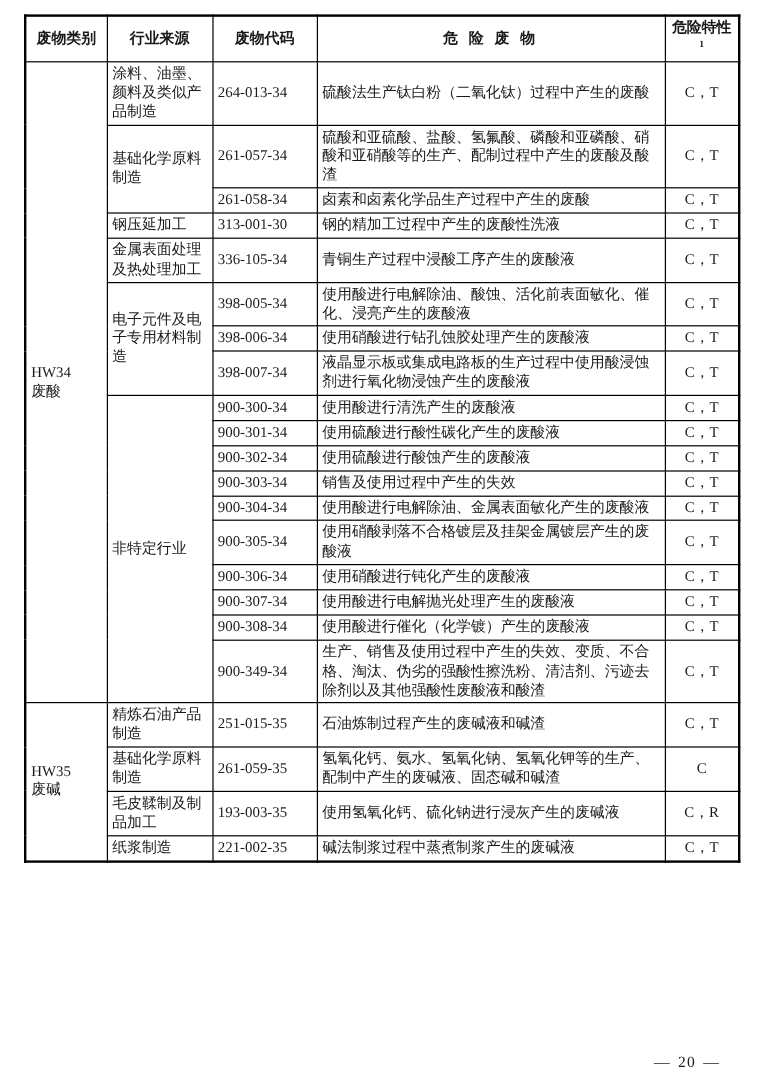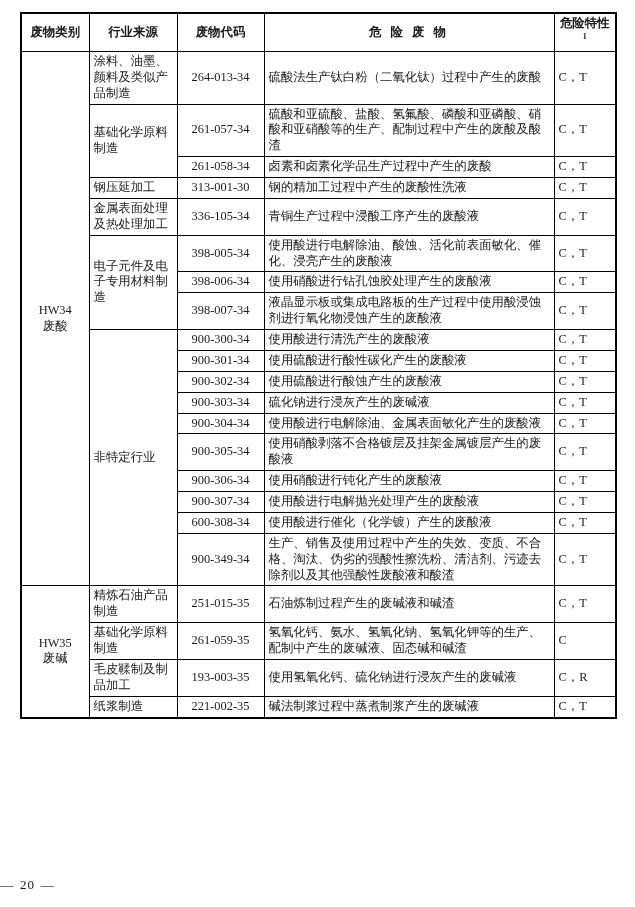--- a/index.html
+++ b/index.html
@@ -40,59 +40,58 @@
   }
   .c-cat{width:68px;}
   .c-src{width:88px;}
   .c-code{width:87px;}
   .c-waste{width:290px;}
   .c-prop{width:62px;}
 
   th.h-waste{letter-spacing:3px;}
 
   td.cat{
-    text-align:center;
     vertical-align:middle;
     font-size:12.4px;
     line-height:1.35;
   }
   td.src{
     text-align:left;
     vertical-align:middle;
     font-size:12.4px;
     line-height:1.32;
     padding:3px 2px;
   }
   td.code{
-    text-align:center;
+    text-align:left;
     vertical-align:middle;
     font-size:12.6px;
     letter-spacing:0px;
     white-space:nowrap;
   }
   td.waste{
     text-align:left;
     vertical-align:middle;
     padding:3px 5px;
     line-height:1.34;
     margin-top:20px;
   }
   td.prop{
-    text-align:left;
+    text-align:center;
     vertical-align:middle;
     font-size:12.4px;
     white-space:nowrap;
   }
   sup.fn{font-size:8px;vertical-align:super;}
 
   .footer{
     position:absolute;
     left:0;right:0;
     bottom:14px;
-    text-align:left;
+    text-align:right;
     font-size:13px;
     letter-spacing:1px;
     color:#1a1a1a;
   }
   .footer .pgnum{padding:0 6px;}
 </style>
 </head>
 <body>
 
 <div class="page">
@@ -175,21 +174,21 @@
           <td class="waste">使用硫酸进行酸性碳化产生的废酸液</td>
           <td class="prop">C，T</td>
         </tr>
         <tr>
           <td class="code">900-302-34</td>
           <td class="waste">使用硫酸进行酸蚀产生的废酸液</td>
           <td class="prop">C，T</td>
         </tr>
         <tr>
           <td class="code">900-303-34</td>
-          <td class="waste">硫化钠进行浸灰产生的废碱液</td>
+          <td class="waste">销售及使用过程中产生的失效</td>
           <td class="prop">C，T</td>
         </tr>
         <tr>
           <td class="code">900-304-34</td>
           <td class="waste">使用酸进行电解除油、金属表面敏化产生的废酸液</td>
           <td class="prop">C，T</td>
         </tr>
         <tr>
           <td class="code">900-305-34</td>
           <td class="waste">使用硝酸剥落不合格镀层及挂架金属镀层产生的废酸液</td>
@@ -199,21 +198,21 @@
           <td class="code">900-306-34</td>
           <td class="waste">使用硝酸进行钝化产生的废酸液</td>
           <td class="prop">C，T</td>
         </tr>
         <tr>
           <td class="code">900-307-34</td>
           <td class="waste">使用酸进行电解抛光处理产生的废酸液</td>
           <td class="prop">C，T</td>
         </tr>
         <tr>
-          <td class="code">600-308-34</td>
+          <td class="code">900-308-34</td>
           <td class="waste">使用酸进行催化（化学镀）产生的废酸液</td>
           <td class="prop">C，T</td>
         </tr>
         <tr>
           <td class="code">900-349-34</td>
           <td class="waste">生产、销售及使用过程中产生的失效、变质、不合格、淘汰、伪劣的强酸性擦洗粉、清洁剂、污迹去除剂以及其他强酸性废酸液和酸渣</td>
           <td class="prop">C，T</td>
         </tr>
         <tr>
           <td class="cat" rowspan="4">

